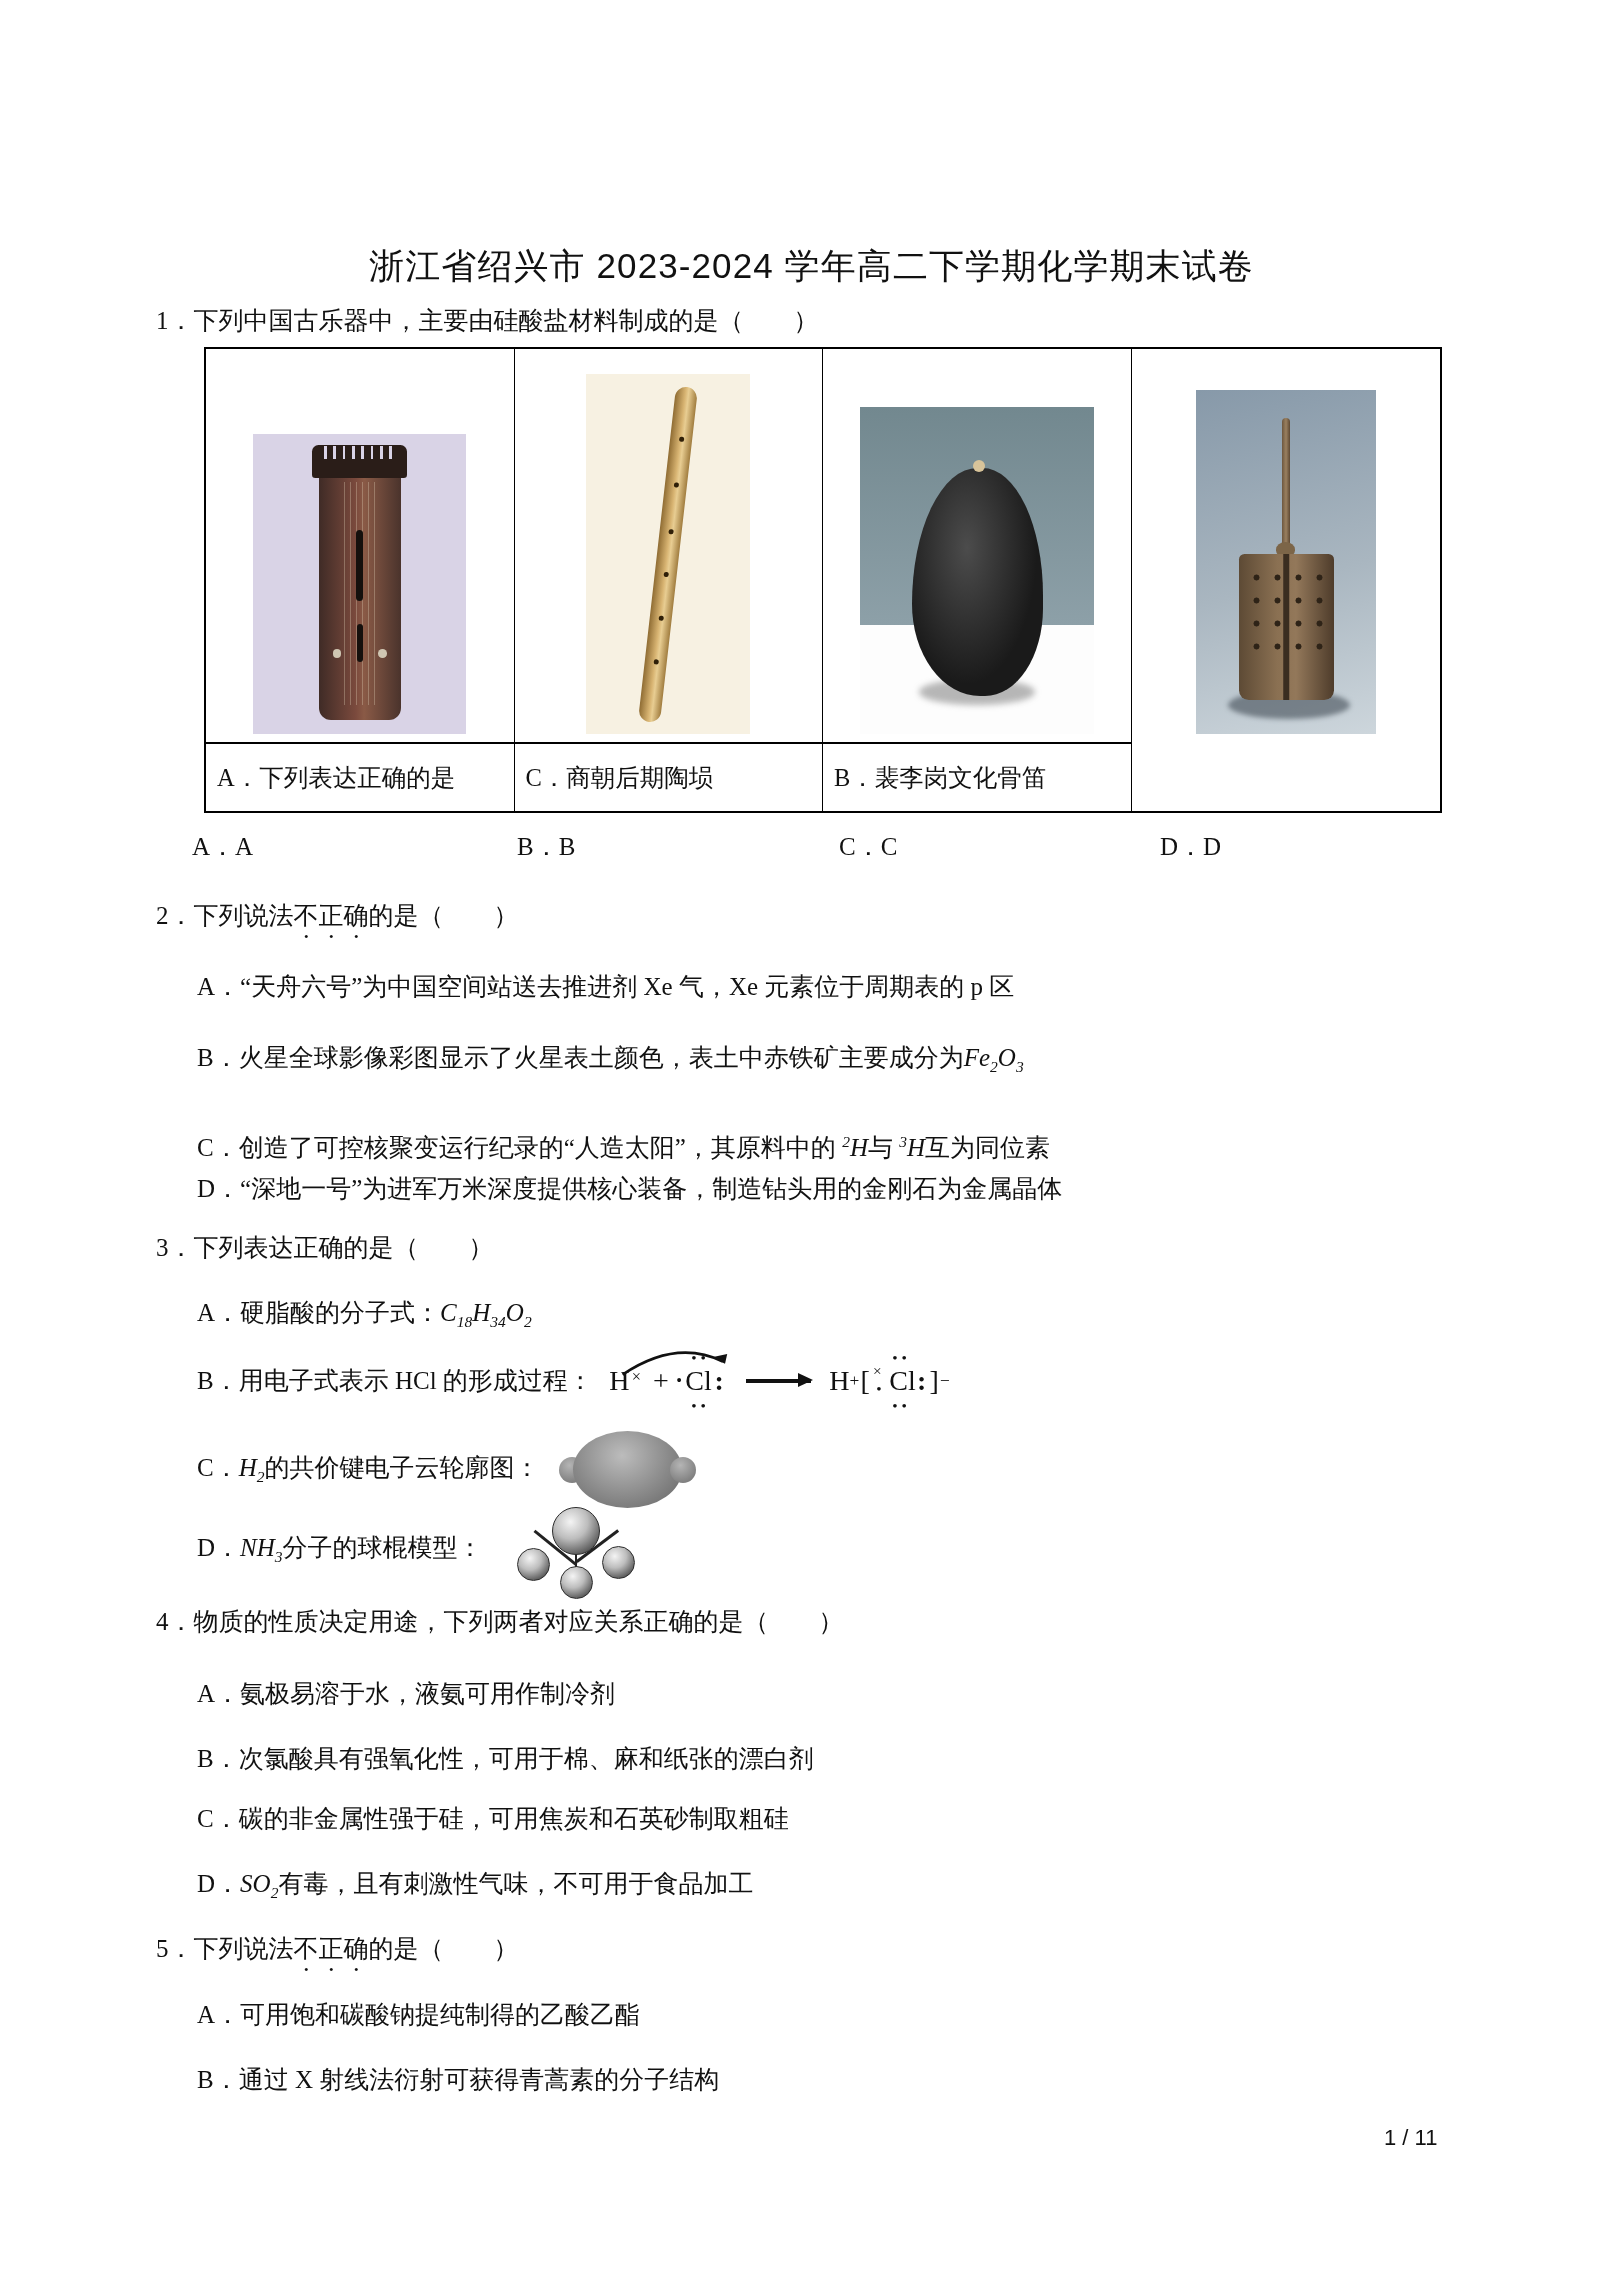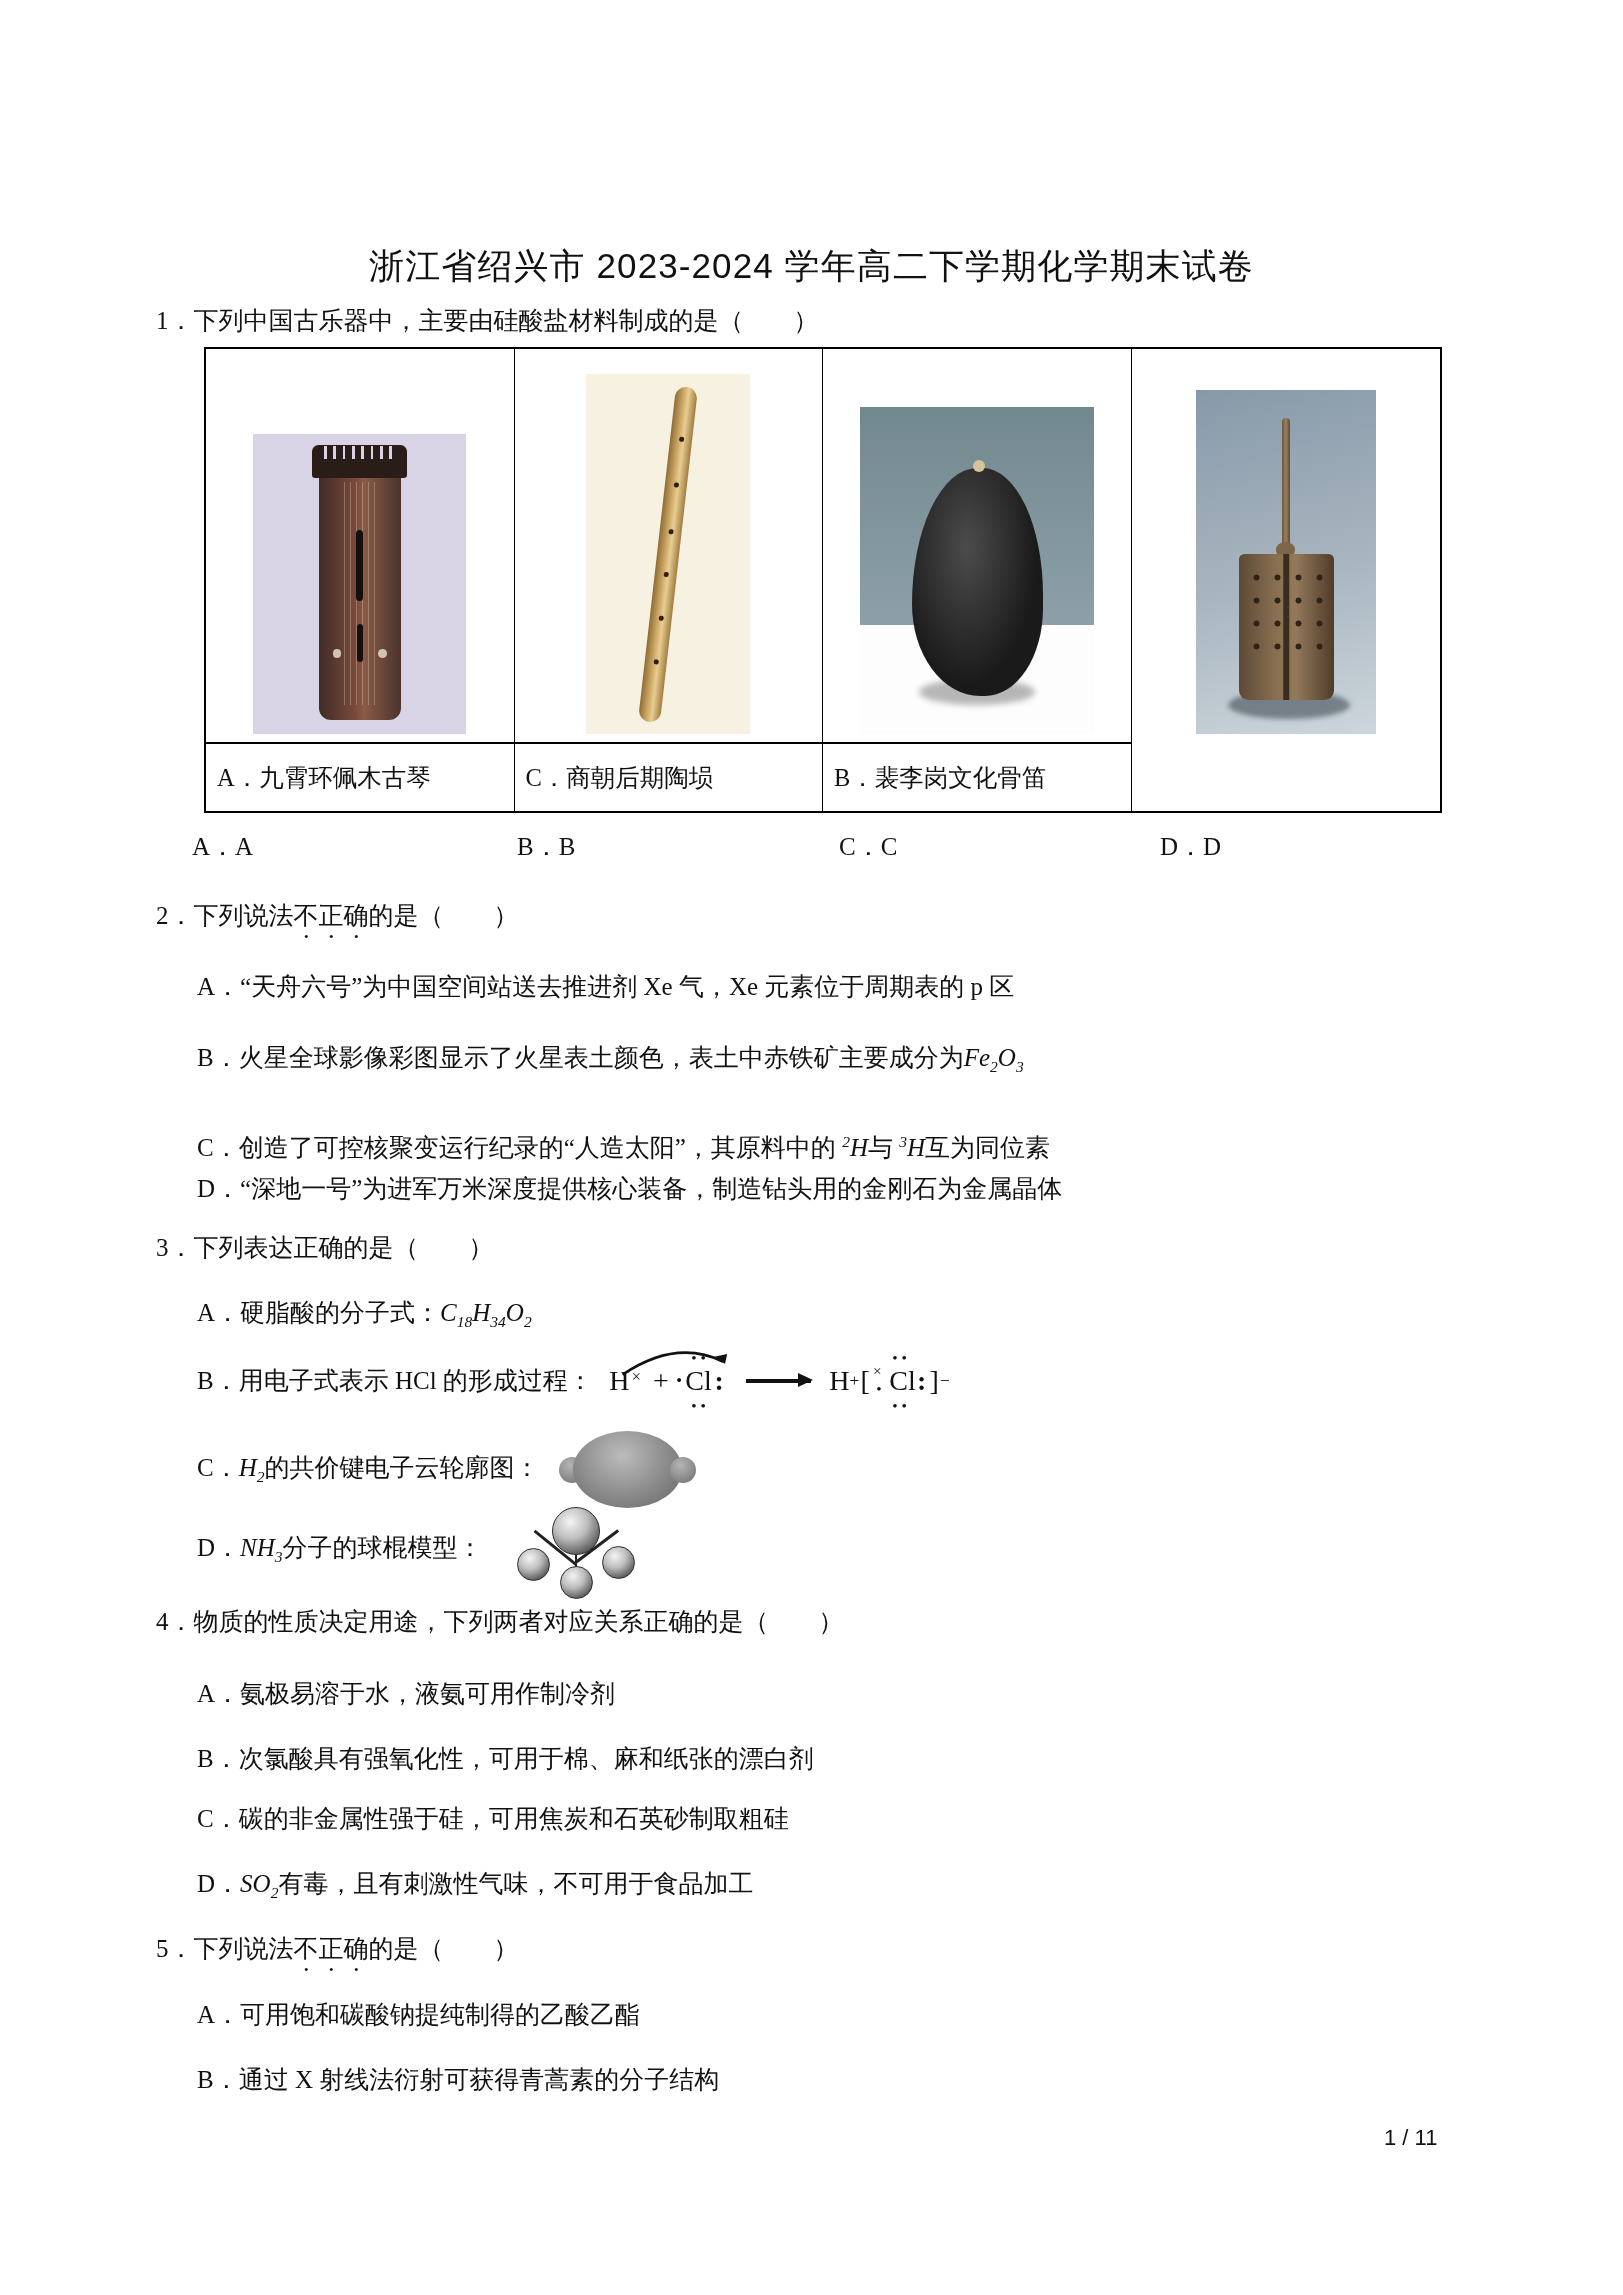--- a/index.html
+++ b/index.html
@@ -150,21 +150,21 @@
     <div class="photo4">
       <div class="bshadow"></div>
       <div class="handle"></div>
       <div class="hknob"></div>
       <div class="bbody">
           <div class="ridge"></div>
           <div class="studs"></div>
         </div>
     </div>
   </div>
-  <div class="cap">A．九霄环佩木古琴</div>
+  <div class="cap">A．下列表达正确的是</div>
   <div class="cap">C．商朝后期陶埙</div>
   <div class="cap">B．裴李岗文化骨笛</div>
 </div>
 
 <div class="ansrow">
   <span style="left:192px;top:830px">A．A</span>
   <span style="left:517px;top:830px">B．B</span>
   <span style="left:839px;top:830px">C．C</span>
   <span style="left:1160px;top:830px">D．D</span>
 </div>

